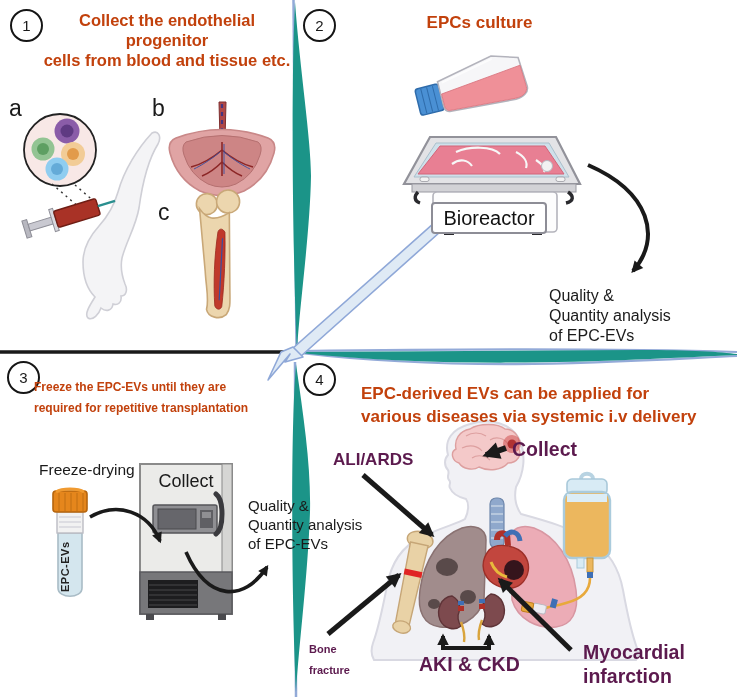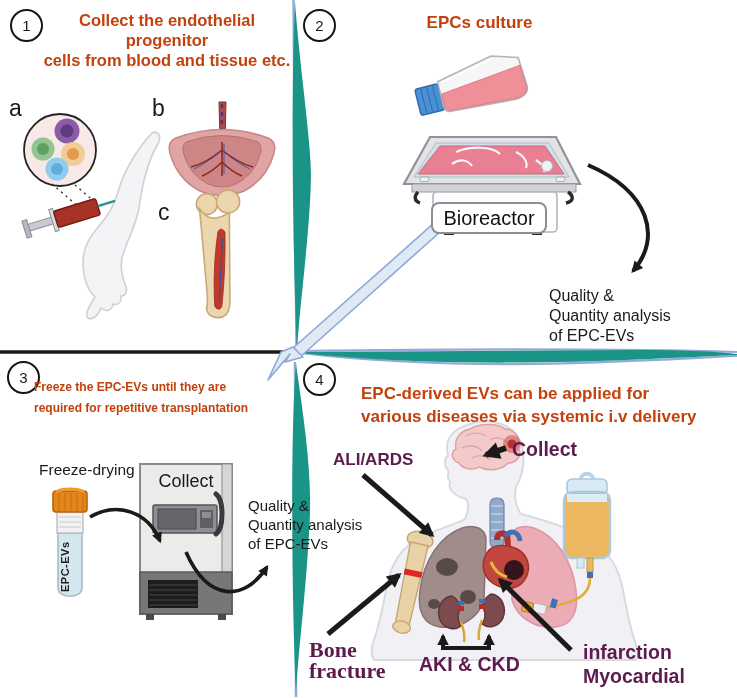--- a/index.html
+++ b/index.html
@@ -261,21 +261,21 @@
   <div class="txt title center" style="left:38px;top:10px;width:258px;font-size:16.5px;">
     <div>Collect the endothelial progenitor</div>
     <div>cells from blood and  tissue etc.</div>
   </div>
   <div class="txt" style="left:9px;top:94px;font-size:23px;">a</div>
   <div class="txt" style="left:152px;top:94px;font-size:23px;">b</div>
   <div class="txt" style="left:158px;top:198px;font-size:23px;">c</div>
 
   <div class="num" style="left:303px;top:9px;">2</div>
   <div class="txt title center" style="left:382px;top:13px;width:195px;font-size:17px;">EPCs culture</div>
-  <div class="bioreactor-box" style="left:431px;top:202px;width:112px;height:28px;border-radius:8px;">Bioreactor</div>
+  <div class="bioreactor-box" style="left:431px;top:202px;width:112px;height:28px;">Bioreactor</div>
   <div class="txt" style="left:549px;top:286px;font-size:16px;line-height:20px;">
     <div>Quality &amp;</div>
     <div>Quantity analysis</div>
     <div>of EPC-EVs</div>
   </div>
 
   <div class="num" style="left:7px;top:361px;">3</div>
   <div class="txt title" style="left:34px;top:377px;width:265px;font-size:12px;line-height:21px;">
     <div>Freeze the EPC-EVs until they are</div>
     <div>required for repetitive transplantation</div>
@@ -289,23 +289,23 @@
     <div>of EPC-EVs</div>
   </div>
 
   <div class="num" style="left:303px;top:363px;">4</div>
   <div class="txt title" style="left:361px;top:382px;width:340px;font-size:17px;line-height:23px;">
     <div>EPC-derived EVs can be applied for</div>
     <div>various diseases via systemic i.v delivery</div>
   </div>
   <div class="txt plum" style="left:333px;top:450px;font-size:17px;">ALI/ARDS</div>
   <div class="txt plum" style="left:512px;top:438px;font-size:19.5px;">Collect</div>
-  <div class="txt plum" style="left:309px;top:639px;font-size:22px;line-height:21px;font-family:Liberation Serif, serif;">
+  <div class="txt plum" style="left:309px;top:639px;font-size:11px;line-height:21px;">
     <div>Bone</div>
     <div>fracture</div>
   </div>
   <div class="txt plum" style="left:419px;top:653px;font-size:19.5px;">AKI &amp; CKD</div>
   <div class="txt plum" style="left:583px;top:640px;font-size:19.5px;line-height:24px;">
+    <div>Myocardial</div>
     <div>infarction</div>
-    <div>Myocardial</div>
   </div>
 
 </div>
 
 </body></html>

